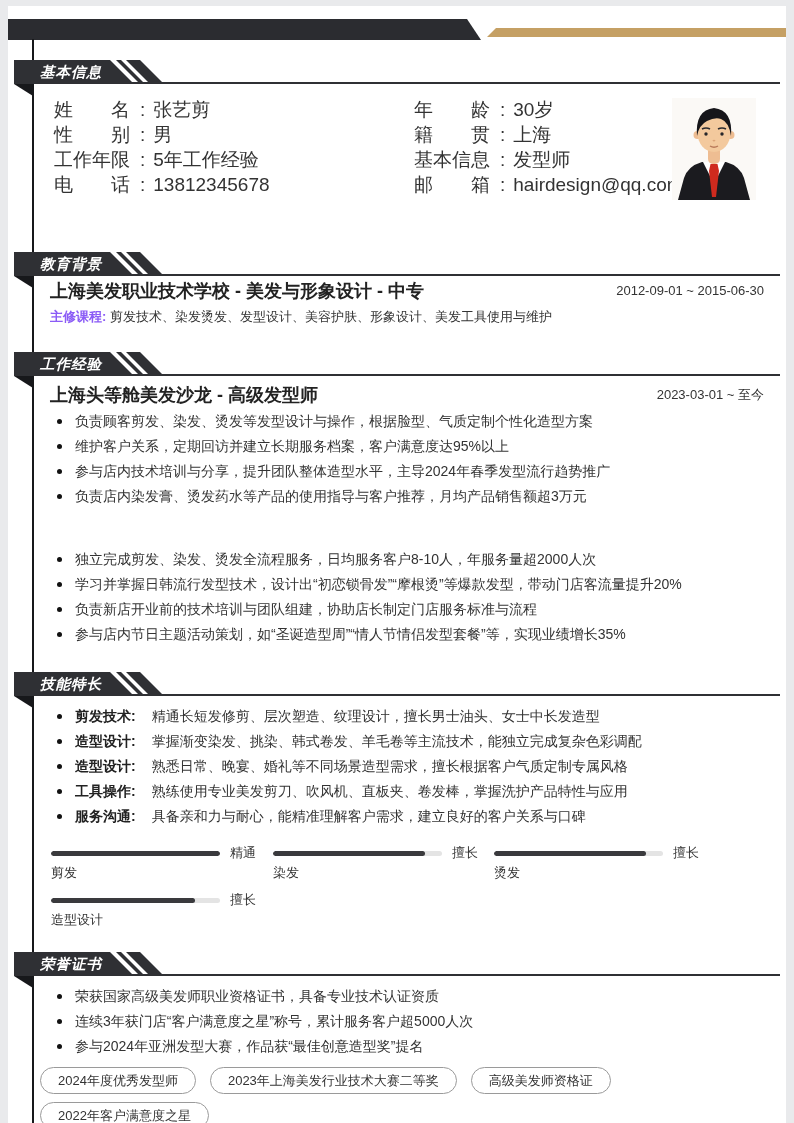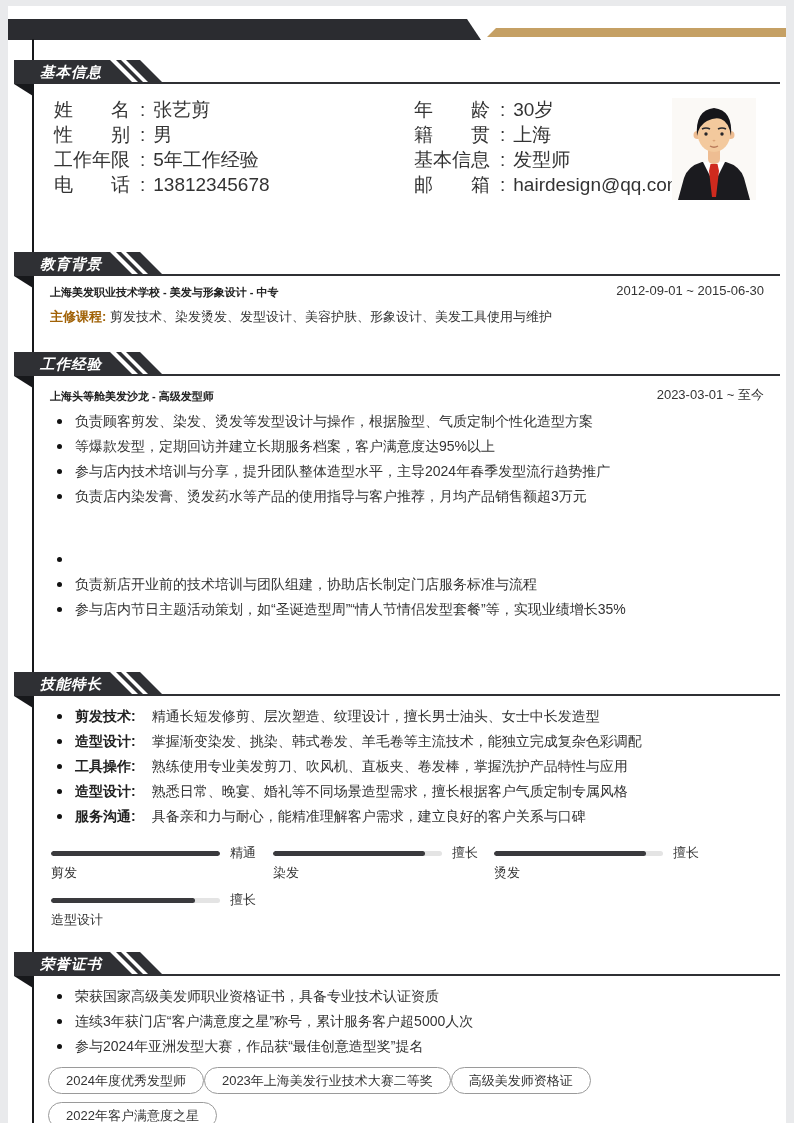--- a/index.html
+++ b/index.html
@@ -30,39 +30,39 @@
     font-size:14.5px; letter-spacing:1px; z-index:3; white-space:nowrap; }
 
   
   .f-row { position:absolute; height:18px; line-height:18px; font-size:19px; white-space:nowrap; }
   .f-label { display:inline-block; width:76px; text-align:justify; text-align-last:justify; color:#333; }
   .f-colon { display:inline-block; margin:0 8px 0 10px; }
   .photo { position:absolute; left:664px; top:92px; width:84px; height:102px; background:#fbf9f6; }
 
   
   .title-row { position:absolute; left:42px; right:22px; height:20px; line-height:20px; }
-  .job-title { font-weight:bold; font-size:11px; color:#222; }
+  .job-title { font-weight:bold; font-size:18px; color:#222; }
   .date { position:absolute; right:0; top:0; font-size:13px; color:#333; font-weight:normal; }
   .course-row { position:absolute; left:42px; right:22px; height:20px; line-height:20px; font-size:13px; }
-  .course-row b { color:#a16207; }
+  .course-row b { color:#8b5cf6; }
 
   ul.blist { position:absolute; left:42px; right:22px; list-style:none; }
   ul.blist li { height:25px; display:flex; align-items:center; font-size:14px; white-space:nowrap; }
   .dot { width:5px; height:5px; border-radius:50%; background:#111; margin:0 13px 0 7px; flex:0 0 auto; }
   ul.blist li b { color:#222; margin-right:16px; }
 
   
   .bar-item { position:absolute; width:230px; }
   .bar-track { position:absolute; left:0; top:0; width:169px; height:5px; border-radius:3px; background:#e4e4e4; overflow:hidden; }
   .bar-fill { height:100%; background:#3a3a3d; border-radius:3px; }
   .bar-level { position:absolute; left:179px; top:-7px; font-size:13px; color:#333; }
   .bar-name { position:absolute; left:0; top:13px; font-size:13px; color:#333; }
 
   
-  .tags { position:absolute; left:40px; display:flex; gap:0; }
+  .tags { position:absolute; left:32px; display:flex; gap:14px; }
   .tag { border:1px solid #9a9a9a; border-radius:14px; padding:4px 17px; font-size:13px; color:#333;
     line-height:17px; background:#fff; white-space:nowrap; }
 </style>
 </head>
 <body>
 
 <div class="sheet">
 
   <div class="topbar-dark"></div>
   <div class="topbar-gold"></div>
@@ -159,35 +159,40 @@
     <span class="job-title">上海头等舱美发沙龙 - 高级发型师</span>
     <span class="date">2023-03-01 ~ 至今</span>
   </div>
   <ul class="blist" style="top:403px">
     <li>
         <span class="dot"></span>
         <span>负责顾客剪发、染发、烫发等发型设计与操作，根据脸型、气质定制个性化造型方案</span>
       </li>
     <li>
         <span class="dot"></span>
-        <span>等爆款发型，定期回访并建立长期服务档案，客户满意度达95%以上</span>
+        <span>维护客户关系，定期回访并建立长期服务档案，客户满意度达95%以上</span>
       </li>
     <li>
         <span class="dot"></span>
         <span>参与店内技术培训与分享，提升团队整体造型水平，主导2024年春季发型流行趋势推广</span>
       </li>
     <li>
         <span class="dot"></span>
         <span>负责店内染发膏、烫发药水等产品的使用指导与客户推荐，月均产品销售额超3万元</span>
       </li>
   </ul>
 
   <ul class="blist" style="top:541px">
     <li>
         <span class="dot"></span>
+        <span>独立完成剪发、染发、烫发全流程服务，日均服务客户8-10人，年服务量超2000人次</span>
+      </li>
+    <li>
+        <span class="dot"></span>
+        <span>学习并掌握日韩流行发型技术，设计出“初恋锁骨发”“摩根烫”等爆款发型，带动门店客流量提升20%</span>
       </li>
     <li>
         <span class="dot"></span>
         <span>负责新店开业前的技术培训与团队组建，协助店长制定门店服务标准与流程</span>
       </li>
     <li>
         <span class="dot"></span>
         <span>参与店内节日主题活动策划，如“圣诞造型周”“情人节情侣发型套餐”等，实现业绩增长35%</span>
       </li>
   </ul>
@@ -209,27 +214,27 @@
         <b>剪发技术:</b>
         <span>精通长短发修剪、层次塑造、纹理设计，擅长男士油头、女士中长发造型</span>
       </li>
     <li>
         <span class="dot"></span>
         <b>造型设计:</b>
         <span>掌握渐变染发、挑染、韩式卷发、羊毛卷等主流技术，能独立完成复杂色彩调配</span>
       </li>
     <li>
         <span class="dot"></span>
+        <b>造型设计:</b>
+        <span>熟悉日常、晚宴、婚礼等不同场景造型需求，擅长根据客户气质定制专属风格</span>
+      </li>
+    <li>
+        <span class="dot"></span>
         <b>工具操作:</b>
         <span>熟练使用专业美发剪刀、吹风机、直板夹、卷发棒，掌握洗护产品特性与应用</span>
-      </li>
-    <li>
-        <span class="dot"></span>
-        <b>造型设计:</b>
-        <span>熟悉日常、晚宴、婚礼等不同场景造型需求，擅长根据客户气质定制专属风格</span>
       </li>
     <li>
         <span class="dot"></span>
         <b>服务沟通:</b>
         <span>具备亲和力与耐心，能精准理解客户需求，建立良好的客户关系与口碑</span>
       </li>
   </ul>
 
   <div class="bar-item" style="left:43px; top:845px">
     <div class="bar-track">

